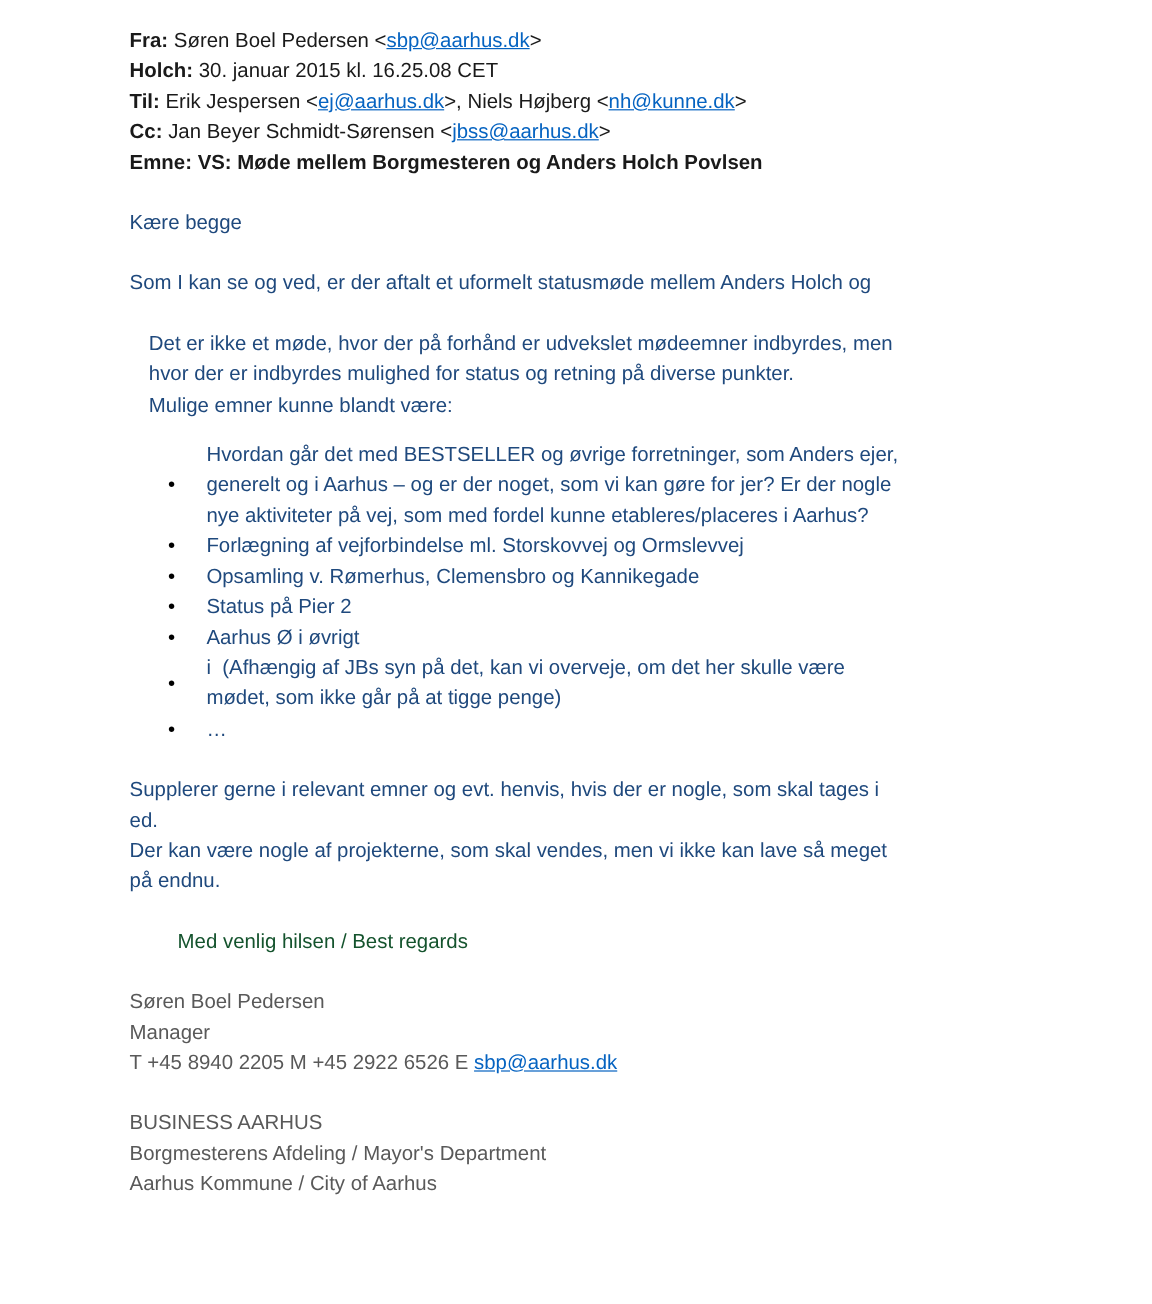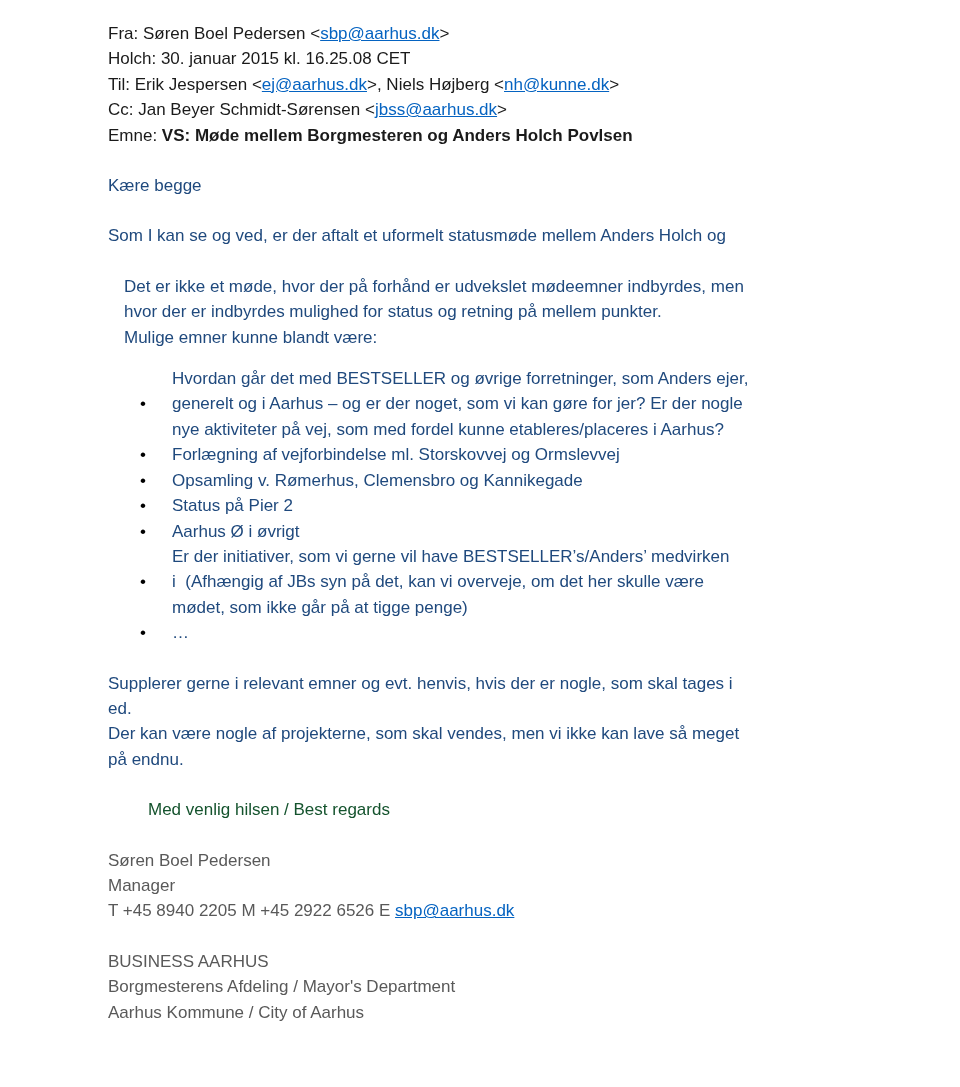--- a/index.html
+++ b/index.html
@@ -9,21 +9,21 @@
     background: #ffffff;
     overflow: hidden;
     font-family: "Liberation Sans", "DejaVu Sans", sans-serif;
     font-size: 17px;
     line-height: 25.4px;
   }
   .page { padding: 21px 10px 0 108px; }
   .block { margin: 0 0 25px 0; }
   .block-tight { margin: 16px; }
   .hline { white-space: pre; color: #1a1a1a; }
-  .hlabel { font-weight: 400; }
+  .hlabel { font-weight: 700; }
   .hsubject { font-weight: 700; }
   a.link {
     color: #0563C1;
     text-decoration: underline;
     cursor: pointer;
     white-space: pre;
   }
   .body-text { color: #1F497D; }
   .tline { white-space: pre; }
   .bullets { }
@@ -56,21 +56,21 @@
   </div>
 
   <div class="block body-text tline">Kære begge</div>
 
   <div class="block body-text">
       <div class="tline">Som I kan se og ved, er der aftalt et uformelt statusmøde mellem Anders Holch og</div>
     </div>
 
   <div class="block-tight body-text">
       <div class="tline">Det er ikke et møde, hvor der på forhånd er udvekslet mødeemner indbyrdes, men</div>
-      <div class="tline">hvor der er indbyrdes mulighed for status og retning på mellem punkter.</div>
+      <div class="tline">hvor der er indbyrdes mulighed for status og retning på diverse punkter.</div>
       <div class="tline">Mulige emner kunne blandt være:</div>
     </div>
 
   <div class="block bullets body-text">
     <div class="bullet-item">
         <div class="bullet-lines">
           <div class="tline">Hvordan går det med BESTSELLER og øvrige forretninger, som Anders ejer,</div>
           <div class="tline">generelt og i Aarhus – og er der noget, som vi kan gøre for jer? Er der nogle</div>
           <div class="tline">nye aktiviteter på vej, som med fordel kunne etableres/placeres i Aarhus?</div>
         </div>
@@ -90,21 +90,20 @@
           <div class="tline">Status på Pier 2</div>
         </div>
       </div>
     <div class="bullet-item">
         <div class="bullet-lines">
           <div class="tline">Aarhus Ø i øvrigt</div>
         </div>
       </div>
     <div class="bullet-item">
         <div class="bullet-lines">
-          <div class="tline">Er der initiativer, som vi gerne vil have BESTSELLER’s/Anders’ medvirken</div>
           <div class="tline">i  (Afhængig af JBs syn på det, kan vi overveje, om det her skulle være</div>
           <div class="tline">mødet, som ikke går på at tigge penge)</div>
         </div>
       </div>
     <div class="bullet-item">
         <div class="bullet-lines">
           <div class="tline">…</div>
         </div>
       </div>
   </div>

